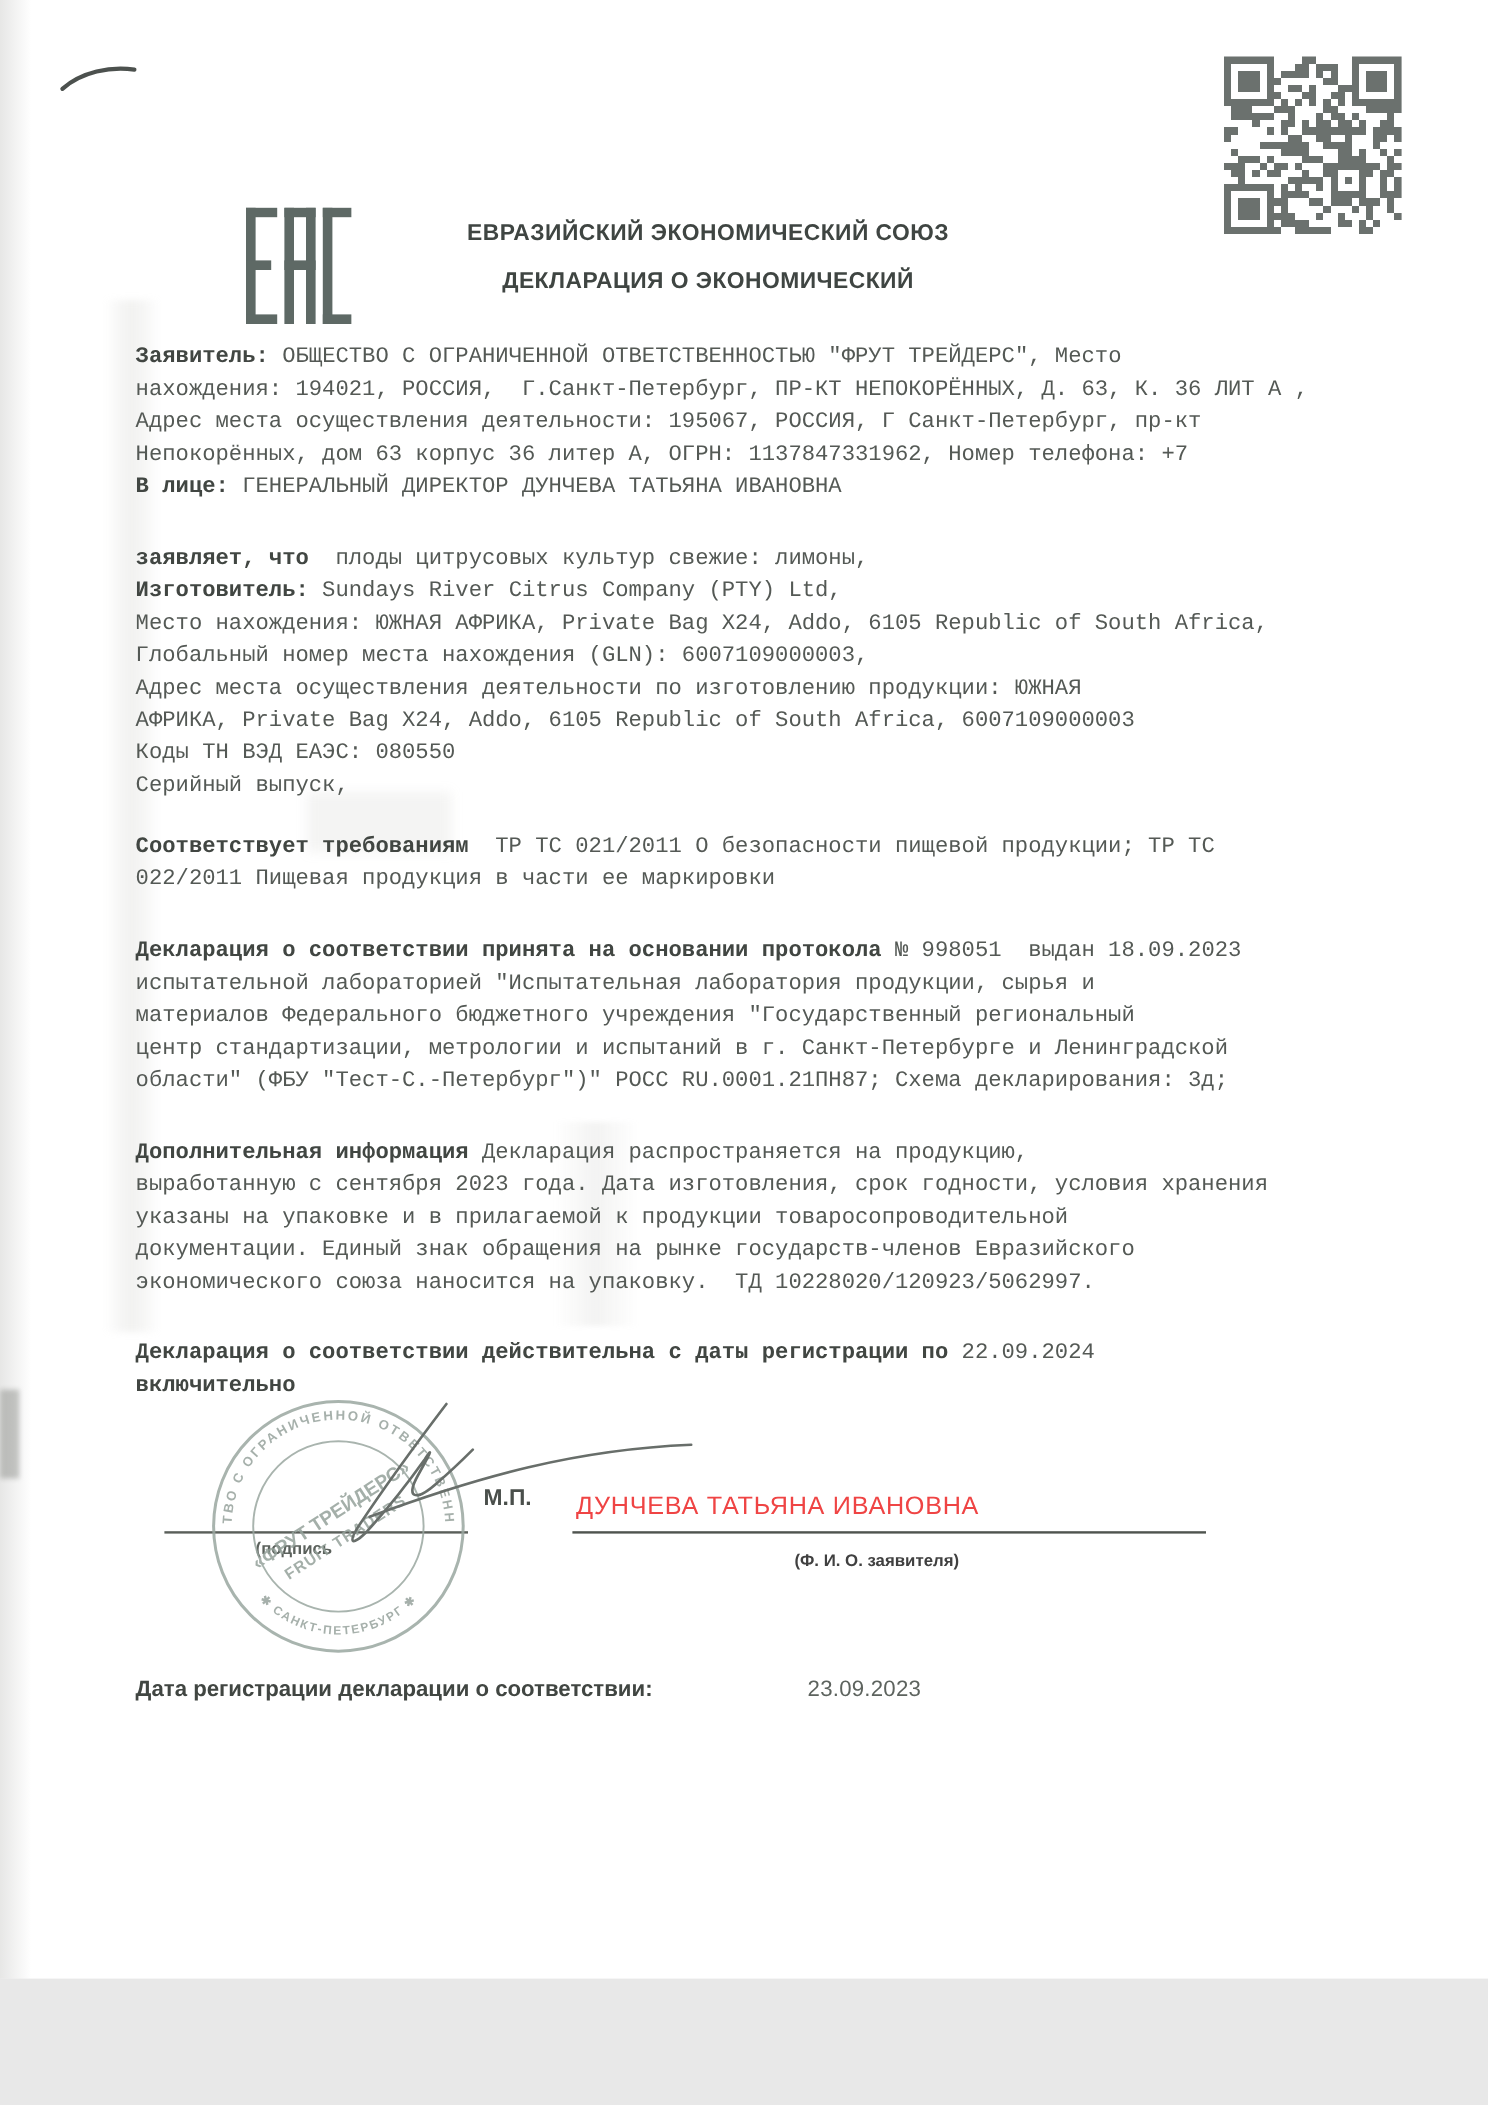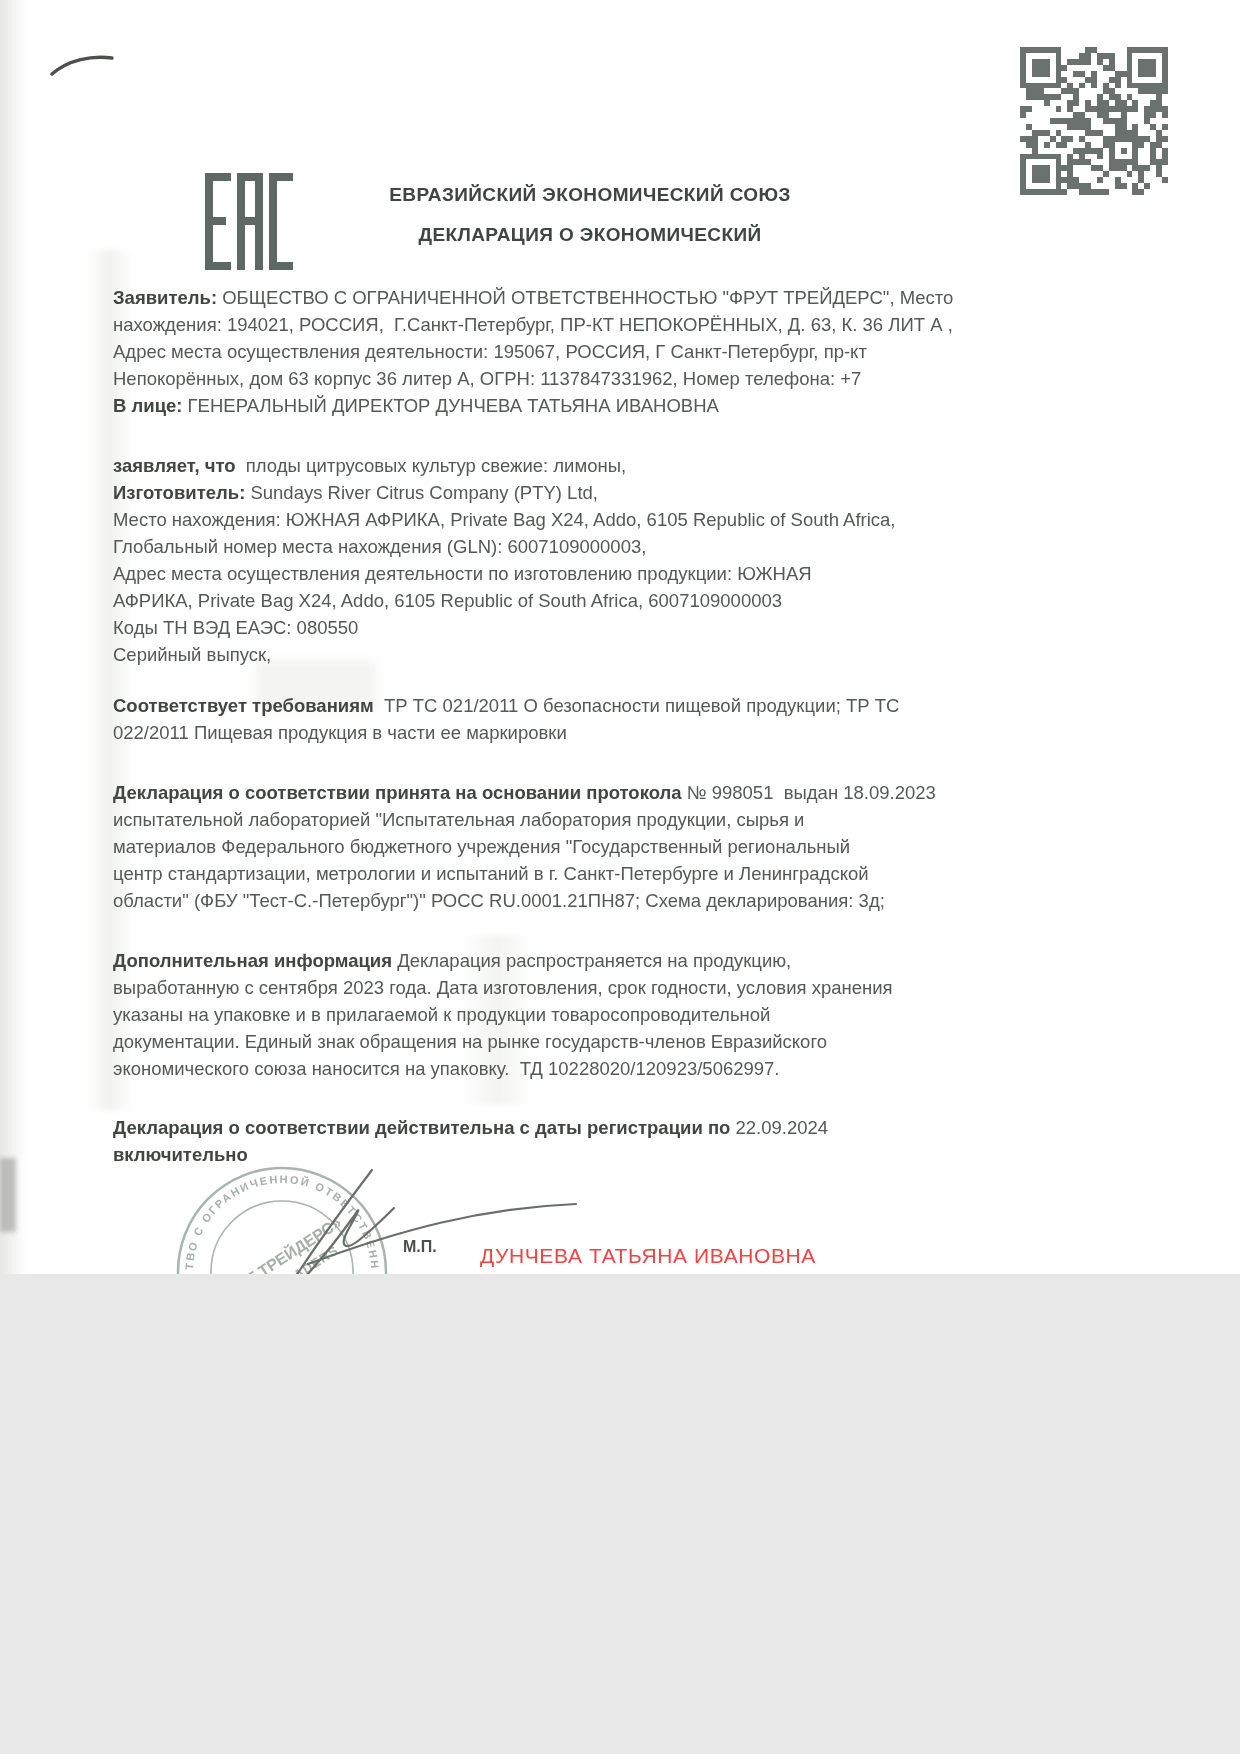--- a/index.html
+++ b/index.html
@@ -1,16 +1,16 @@
 <!DOCTYPE html>
 <html><head>
 <meta charset="utf-8">
 <style>
   html,body{margin:0;padding:0;background:#e8e8e8;}
-  .page{position:relative;width:1240px;height:1274px;margin:0 auto;background:#ffffff;
+  .page{position:relative;width:1240px;height:1649px;margin:0 auto;background:#ffffff;
         font-family:"Liberation Sans", sans-serif;color:#51564f;overflow:hidden;}
   
   .artifact{position:absolute;pointer-events:none;}
   .band-left{left:0;top:0;width:26px;height:1754px;
      background:linear-gradient(90deg,rgba(120,120,115,.18),rgba(255,255,255,0));}
   .band-col{left:86px;top:250px;width:48px;height:860px;
      background:linear-gradient(90deg,rgba(190,190,184,0),rgba(190,190,184,.22),rgba(190,190,184,0));filter:blur(3px);}
   .smudge1{left:0;top:1158px;width:16px;height:74px;background:rgba(110,112,108,.38);filter:blur(2px);}
   .smudge2{left:0;top:1690px;width:70px;height:64px;background:rgba(140,140,135,.20);filter:blur(4px);}
   .smudge3{left:462px;top:935px;width:70px;height:170px;
@@ -21,31 +21,31 @@
   .qr{position:absolute;left:1020px;top:47px;}
 
   .title{position:absolute;left:180px;width:820px;text-align:center;
          font-weight:bold;font-size:19px;letter-spacing:.4px;color:#3f4542;white-space:nowrap;}
   .t1{top:184px;}
   .t2{top:224px;}
 
   .para{position:absolute;left:113px;width:960px;font-size:18.5px;line-height:27px;color:#53585302;}
   .para{color:#53585363;} 
   .para{color:#545955;}
-  .para .line{white-space:nowrap;height:27px;}
+  .para .line{white-space:nowrap;height:27px;font-family:Liberation Mono, monospace;}
   .para .bld{font-weight:bold;color:#41464238;}
   .para .bld{color:#414642;}
   .p-applicant{top:284px;}
   .p-product{top:452px;}
   .p-compliance{top:692px;}
   .p-protocol{top:779px;}
   .p-additional{top:947px;}
   .p-validity{top:1114px;}
 
-  .mp{position:absolute;left:403px;top:1238px;font-weight:bold;font-size:16px;color:#4a4f4b;}
+  .mp{position:absolute;left:403px;top:1238px;font-weight:bold;font-size:19px;color:#4a4f4b;}
   .signer-name{position:absolute;left:480px;top:1244px;font-size:21px;letter-spacing:.6px;color:#ef4444;}
   .sig-line{position:absolute;height:0;border-top:2px solid #4f544f;}
   .sig-line-left{left:137px;top:1276px;width:253px;border-top-color:#5a5f5a;}
   .sig-line-right{left:477px;top:1276px;width:528px;}
   .fio-caption{position:absolute;left:662px;top:1292px;font-size:14px;font-weight:bold;color:#404040;}
   .podpis-caption{position:absolute;left:213px;top:1282px;font-size:14px;font-weight:bold;color:#5b615c;}
 
   .reg-row{position:absolute;left:113px;width:1060px;font-size:18.5px;}
   .reg-row .lbl{font-weight:bold;color:#414642;}
   .reg-row .val{position:absolute;left:560px;top:0;font-weight:normal;color:#5d635e;letter-spacing:.2px;white-space:nowrap;}

